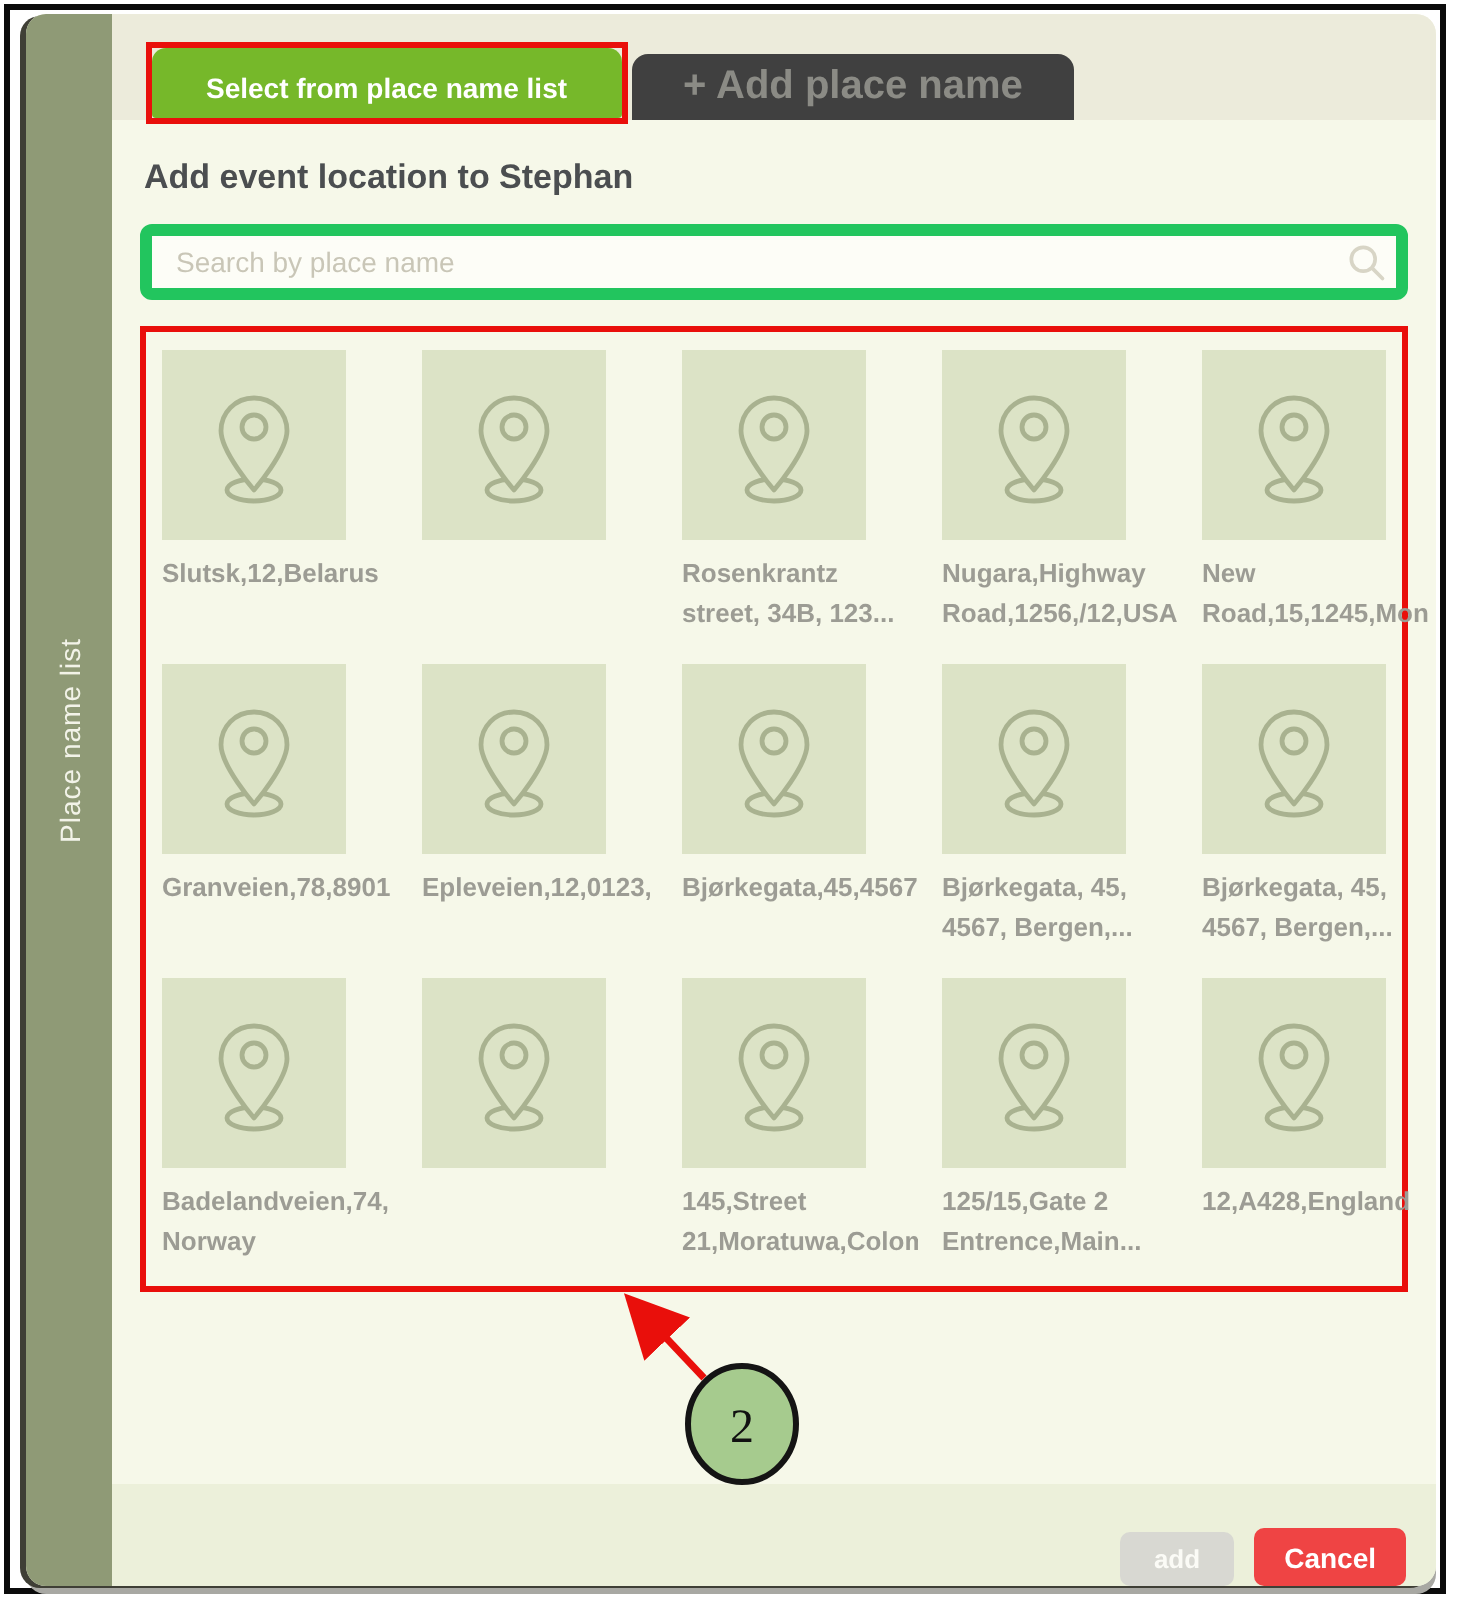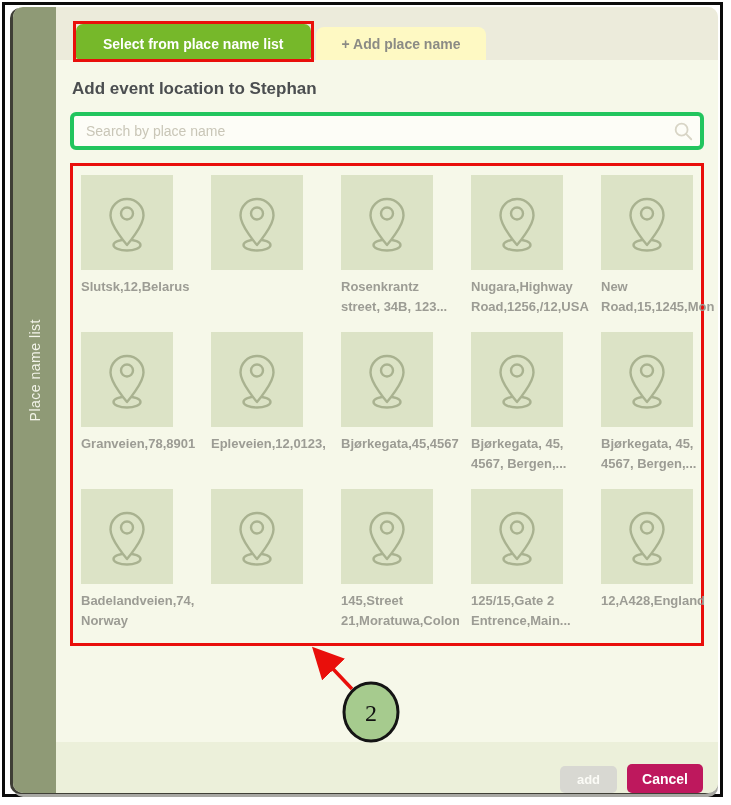--- a/index.html
+++ b/index.html
@@ -35,32 +35,32 @@
   }
   .tab-annotation-box{
     border:3px solid #e90f0b;margin-bottom:-2px;background:transparent;
   }
   .tab-active{
     background:#76b82a;color:#ffffff;font-weight:bold;font-size:14px;
     border:none;border-radius:7px 7px 2px 2px;height:35px;padding:12px 27px;
     cursor:pointer;font-family:"Liberation Sans", sans-serif;
   }
   .tab-inactive{
-    background:#fef9c3;color:#8b8b85;font-weight:bold;font-size:14px;
+    background:#404040;color:#8b8b85;font-weight:bold;font-size:20px;
     border:none;border-radius:8px 8px 0 0;height:33px;padding:0 26px;
     margin-left:2px;cursor:pointer;font-family:"Liberation Sans", sans-serif;
   }
   
   .content{flex:1;padding:0 14px;position:relative;}
   .page-title{
     font-size:17px;font-weight:bold;color:#4b4e50;margin:19px 0 13px 2px;
   }
   .search-wrap{position:relative;margin-bottom:13px;}
   .search-input{
-    width:100%;height:38px;box-sizing:border-box;border:4px solid #22c55e;
+    width:100%;height:38px;box-sizing:border-box;border:6px solid #22c55e;
     border-radius:6px;background:#fdfdf7;padding:0 40px 0 12px;
     font-size:14px;color:#555;outline:none;
     font-family:"Liberation Sans", sans-serif;
   }
   .search-input::placeholder{color:#c9c6b7;}
   .search-icon{
     position:absolute;right:10px;top:8px;width:22px;height:22px;pointer-events:none;
   }
   
   .grid-annotation-box{
@@ -85,21 +85,21 @@
     height:51px;background:#ecf0da;flex:0 0 51px;
     display:flex;align-items:flex-end;justify-content:flex-end;
     padding-right:15px;gap:10px;
   }
   .btn-add{
     background:#d8d8d2;color:#fbfbf6;font-weight:bold;font-size:13px;
     border:none;border-radius:5px;height:27px;padding:0 17px;
     font-family:"Liberation Sans", sans-serif;
   }
   .btn-cancel{
-    background:#be185d;color:#ffffff;font-weight:bold;font-size:14px;
+    background:#ef4444;color:#ffffff;font-weight:bold;font-size:14px;
     border:none;border-radius:5px;height:29px;padding:0 15px;cursor:pointer;
     font-family:"Liberation Sans", sans-serif;
   }
   
   .annotation-overlay{
     position:absolute;left:0;top:0;width:731px;height:805px;
     pointer-events:none;z-index:5;
   }
   .step-number{
     font-family:"Liberation Serif", serif;font-size:24px;fill:#111;

